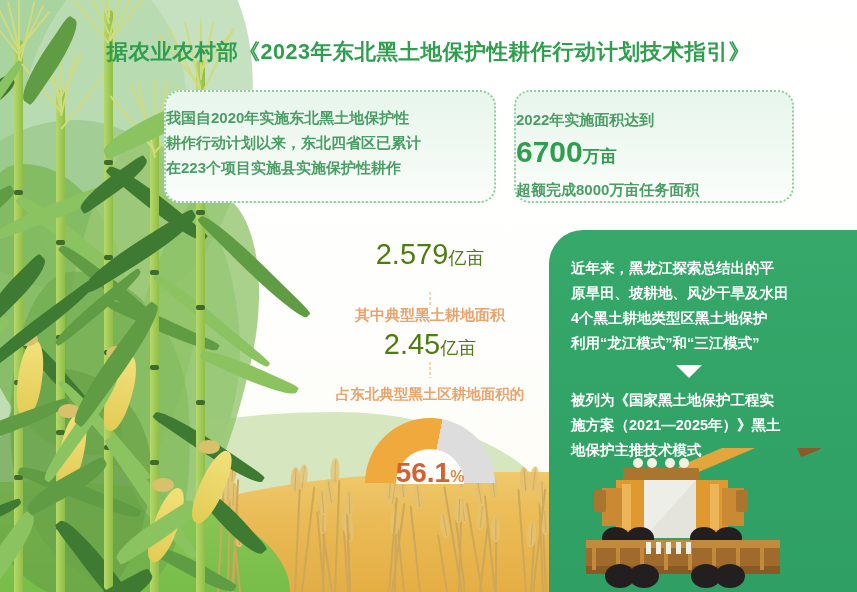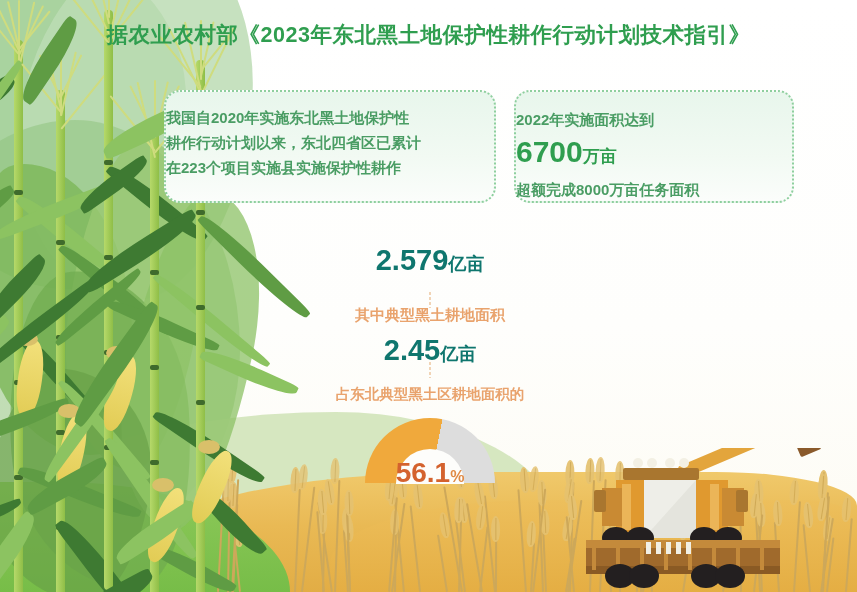--- a/index.html
+++ b/index.html
@@ -56,21 +56,21 @@
 
   
   .wstem{position:absolute;width:1.6px;background:#cda85a;border-radius:2px;transform-origin:bottom center;}
   .whead{position:absolute;width:9px;height:26px;background:#e5c271;
      border-radius:50% 50% 42% 42%;transform-origin:bottom center;}
   .whead:after{content:"";position:absolute;left:50%;top:6%;width:1.3px;height:88%;
      background:#cfa955;transform:translateX(-50%);}
 
   
   .title{
-    position:absolute;left:0;top:20px;width:857px;text-align:center;
+    position:absolute;left:0;top:37px;width:857px;text-align:center;
     font-size:21.5px;font-weight:bold;color:#2f9e4f;letter-spacing:.5px;
     white-space:nowrap;
   }
 
   
   .card{
     position:absolute;border:2px dotted #8ecf9e;border-radius:16px;
     background:linear-gradient(180deg,#e8f6ec 0%,#f2faf3 60%,#fbfdfb 100%);
     box-sizing:border-box;text-align:left;
   }
@@ -79,21 +79,21 @@
   .card .big .unit{font-size:17px;}
 
   #card-left{left:164px;top:90px;width:332px;height:113px;padding-top:13px;}
   #card-right{left:514px;top:90px;width:280px;height:113px;padding-top:15px;}
   #card-right .line{font-size:15px;}
   #card-right .big{font-size:30px;line-height:40px;}
 
   
   .stat{position:absolute;width:260px;text-align:center;left:300px;}
   .stat .lbl{color:#e9a36d;font-size:15px;font-weight:bold;line-height:22px;white-space:nowrap;}
-  .stat .val{color:#0f766e;font-size:29px;font-weight:bold;line-height:49px;}
+  .stat .val{color:#4d7c0f;font-size:29px;font-weight:normal;line-height:36px;}
   .stat .val .unit{font-size:18px;}
   #stat1{top:236px;}
   #stat2{top:304px;}
   #stat3{top:383px;}
   #stat3 .lbl{font-size:14.5px;}
 
   .dots{position:absolute;left:429px;width:2px;height:16px;
     background-image:linear-gradient(#f0cfae 55%,transparent 0);
     background-size:2px 5px;opacity:.9;}
   #dots1{top:292px;}
@@ -413,20 +413,32 @@
   <div id="gauge">
     <div class="gauge-wrap">
       <div class="gauge-ring" id="gauge-ring" style="background: conic-gradient(from 270deg, rgb(240, 169, 60) 0deg, rgb(240, 169, 60) 100.98deg, rgb(221, 221, 221) 100.98deg, rgb(221, 221, 221) 180deg, transparent 180deg, transparent 360deg);"></div>
       <div class="gauge-hole"></div>
     </div>
   </div>
   <div class="gauge-val">
     <span>56.1</span><span class="pct">%</span>
   </div>
 
+  <div id="green-panel">
+    <div class="gp-line">近年来，黑龙江探索总结出的平</div>
+    <div class="gp-line">原旱田、坡耕地、风沙干旱及水田</div>
+    <div class="gp-line">4个黑土耕地类型区黑土地保护</div>
+    <div class="gp-line">利用“龙江模式”和“三江模式”</div>
+
+    <div class="tri"></div>
+
+    <div class="gp-line">被列为《国家黑土地保护工程实</div>
+    <div class="gp-line">施方案（2021—2025年）》黑土</div>
+    <div class="gp-line">地保护主推技术模式</div>
+  </div>
 
   <div id="harvester">
     <svg width="260" height="144" viewBox="0 0 260 144">
 
       <g>
         <rect x="96" y="18" width="130" height="13" rx="3" fill="#e3a53c" transform="rotate(-23 96 30)"></rect>
         <rect x="212" y="-8" width="22" height="18" rx="2" fill="#8a5a2b" transform="rotate(-23 212 2)"></rect>
       </g>
 
       <rect x="37" y="20" width="76" height="12" rx="2" fill="#a9762f"></rect>

